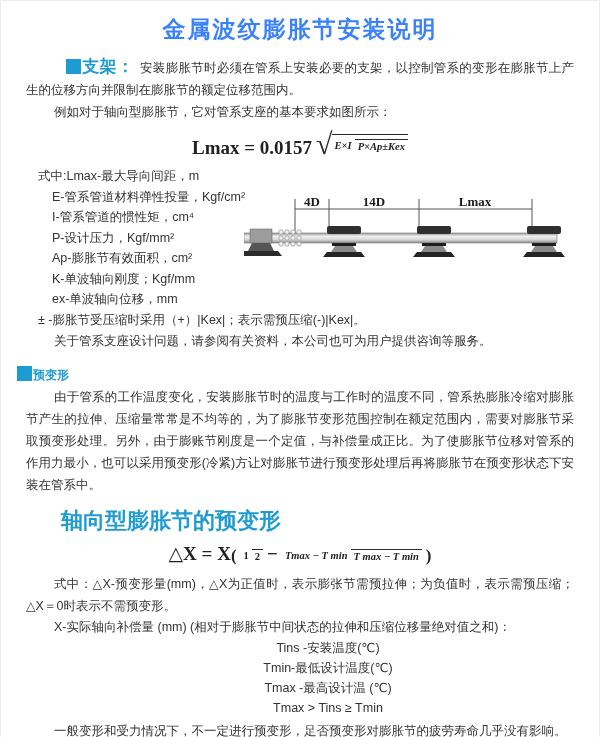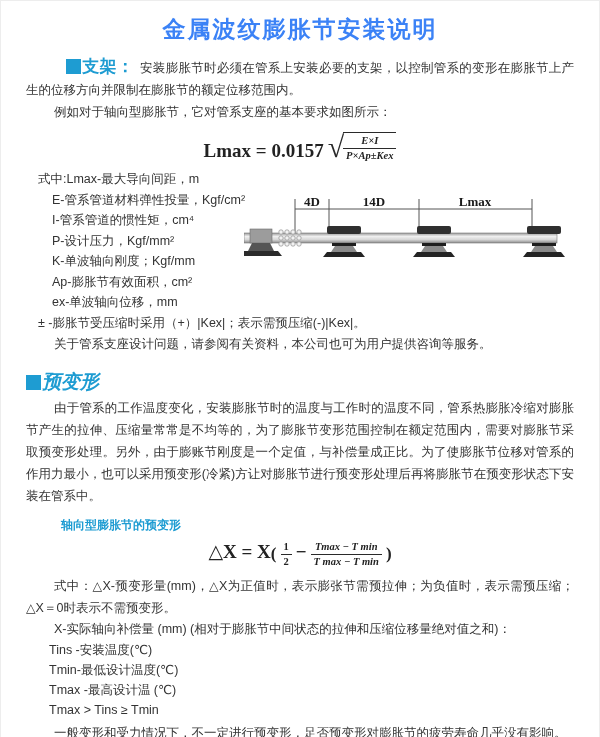--- a/index.html
+++ b/index.html
@@ -4,41 +4,41 @@
 <style>
   html,body{margin:0;padding:0;background:#fff;}
   body{width:600px;font-family:"Liberation Sans","DejaVu Sans",sans-serif;color:#333;}
   .page{position:relative;width:598px;height:736px;border:1px solid #ededed;background:#fff;overflow:hidden;}
   .page-title{margin:0;padding-top:13px;text-align:center;font-size:23px;font-weight:bold;color:#3b82f6;letter-spacing:2px;}
   p,.line{font-size:12.5px;line-height:22px;margin:0 25px;text-align:justify;color:#333;}
   .intro-para{margin-top:11px;text-indent:40px;}
   .indent2{text-indent:28px;}
   .sec-marker{display:inline-block;width:15px;height:15px;background:var(--accent);vertical-align:-2px;margin-right:1px;}
   .sec-label{font-size:17px;font-weight:bold;color:var(--accent);margin-right:6px;}
-  .sec-heading{margin:14px 25px 2px 25px;font-size:19px;font-weight:bold;color:var(--accent);font-style:italic;}
-  .sub-heading{font-size:12px;font-weight:bold;color:var(--accent);margin:10px 25px 0 60px;}
+  .sec-heading{margin:14px 25px 2px 16px;font-size:12px;font-weight:bold;color:var(--accent);}
+  .sub-heading{font-size:22px;font-weight:bold;color:var(--accent);margin:10px 25px 0 60px;}
   
   .formula{ text-align:center;font-family:"Liberation Serif","DejaVu Serif",serif;color:#222;margin:9px 0 7px 0;}
   .formula .flhs{font-weight:bold;font-size:19px;text-align:right;}
-  .frac{display:inline-flex;flex-direction:column;vertical-align:middle;text-align:center;font-size:10.5px;line-height:1.3;font-weight:bold;}
+  .frac{display:inline-flex;flex-direction:row;vertical-align:middle;text-align:center;font-size:10.5px;line-height:1.3;font-weight:bold;}
   .frac .den{border-top:1px solid #2a2a2a;}
   .frac .num,.frac .den{padding:0 3px;}
   .sqrt{display:inline-flex;align-items:center;margin-left:4px;}
   .sqrt .rad{font-size:30px;font-weight:400;line-height:0.8;margin-right:-1px;color:#2a2a2a;}
   .sqrt .sqrt-body{border-top:1.6px solid #2a2a2a;padding-top:1px;}
   .ital{font-style:italic;}
   .paren{font-size:17px;vertical-align:-1px;font-weight:bold;}
   
   .defs{position:relative;margin-top:2px;}
   .defs .line{line-height:20.5px;margin-left:37px;margin-right:0;text-align:left;}
   .defs .line.sub{margin-left:51px;}
   .note-line{line-height:21px;margin-left:37px;text-align:left;}
   .consult-line{line-height:21px;text-indent:28px;}
   .diagram{position:absolute;left:243px;top:192px;width:352px;height:72px;}
-  .temps .line{margin-left:48px;line-height:20px;text-align:left;}
+  .temps .line{margin-left:81px;line-height:20px;text-align:center;}
   .xdef{margin-left:53px;line-height:21px;text-align:left;}
   .final-note{margin-top:2px;}
   .f2wrap{margin-top:6px;}
 </style>
 </head>
 <body>
 
 <div class="page">
 
   <h1 class="page-title">金属波纹膨胀节安装说明</h1>
@@ -56,22 +56,22 @@
             <span class="den">P×Ap±Kex</span>
           </span></span>
       </span>
   </div>
 
   <div class="defs">
     <div class="line">式中:Lmax-最大导向间距，m</div>
     <div class="line sub">E-管系管道材料弹性投量，Kgf/cm²</div>
     <div class="line sub">I-管系管道的惯性矩，cm⁴</div>
     <div class="line sub">P-设计压力，Kgf/mm²</div>
+    <div class="line sub">Ap-膨胀节有效面积，cm²</div>
     <div class="line sub">K-单波轴向刚度；Kgf/mm</div>
-    <div class="line sub">Ap-膨胀节有效面积，cm²</div>
     <div class="line sub">ex-单波轴向位移，mm</div>
   </div>
   <div class="note-line line">± -膨胀节受压缩时采用（+）|Kex|；表示需预压缩(-)|Kex|。</div>
   <p class="consult-line">关于管系支座设计问题，请参阅有关资料，本公司也可为用户提供咨询等服务。</p>
 
   <svg class="diagram" viewBox="0 0 352 72" xmlns="http://www.w3.org/2000/svg">
     <defs>
       <linearGradient id="pipeGrad" x1="0" y1="0" x2="0" y2="1">
         <stop offset="0" stop-color="#9a9a9a"></stop>
         <stop offset="0.35" stop-color="#efefef"></stop>

